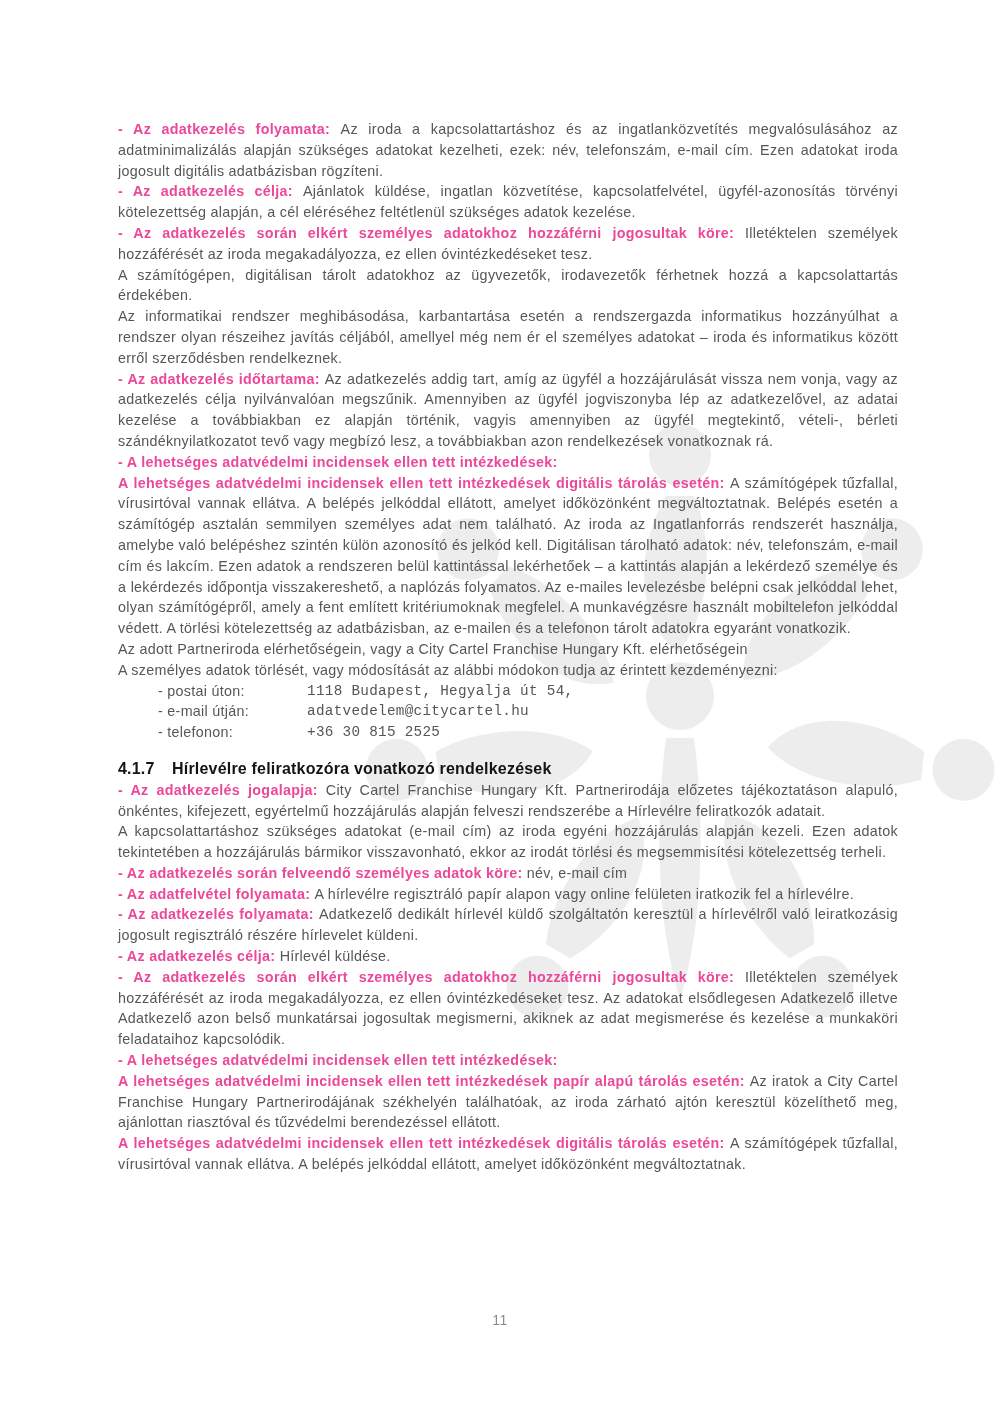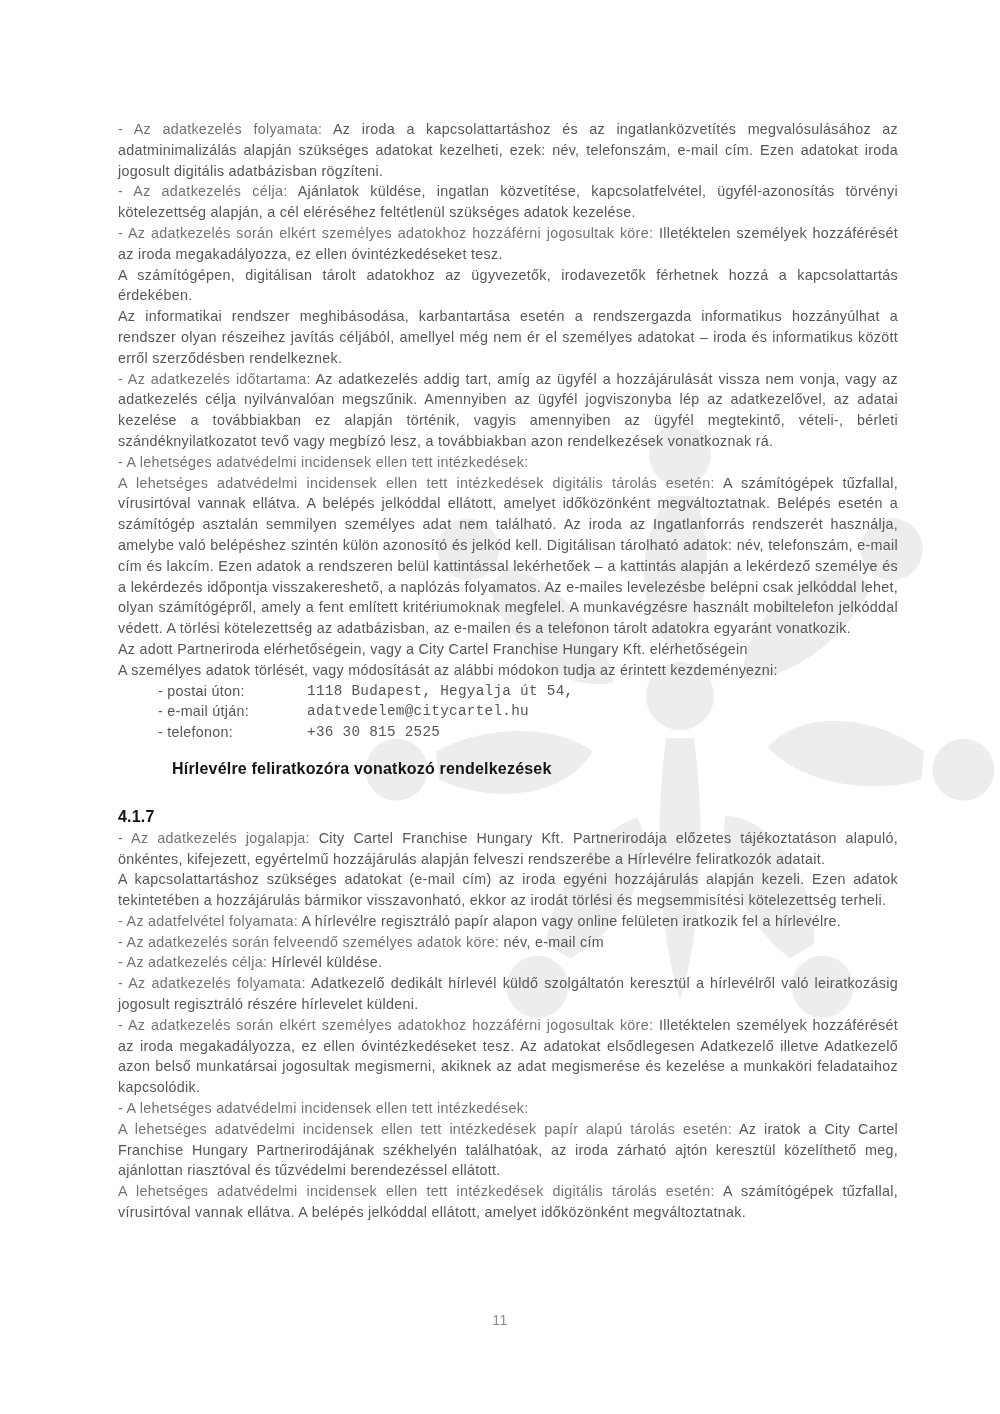--- a/index.html
+++ b/index.html
@@ -33,22 +33,22 @@
     font-size: 14.3px;
     line-height: 20.8px;
     letter-spacing: 0.3px;
     color: #565656;
   }
   .para {
     margin: 0;
     text-align: justify;
   }
   .para .lead {
-    color: #737373;
-    font-weight: normal;
+    color: #ec4899;
+    font-weight: bold;
   }
   .contact-row {
     display: flex;
     margin-left: 40px;
   }
   .contact-label {
     flex: 0 0 149px;
   }
   .contact-value {
     flex: 1;
@@ -58,21 +58,20 @@
     display: flex;
     margin: 0;
     font-size: 16px;
     line-height: 20.8px;
     font-weight: bold;
     color: #141414;
     letter-spacing: 0.2px;
   }
   .section-heading .h-num {
     flex: 0 0 54px;
-    margin-top: 48px;
   }
   .page-number {
     position: absolute;
     left: 0;
     right: 0;
     top: 1312px;
     text-align: center;
     z-index: 1;
     font-size: 14px;
     letter-spacing: 0.5px;
@@ -127,24 +126,24 @@
         <span class="contact-label">- telefonon:</span>
         <span class="contact-value">+36 30 815 2525</span>
       </div>
       <div style="height: 16px;"></div>
       <h3 class="section-heading">
         <span class="h-num">4.1.7</span>
         <span class="h-title">Hírlevélre feliratkozóra vonatkozó rendelkezések</span>
       </h3>
       <p class="para"><strong class="lead">- Az adatkezelés jogalapja: </strong><span>City Cartel Franchise Hungary Kft. Partnerirodája előzetes tájékoztatáson alapuló, önkéntes, kifejezett, egyértelmű hozzájárulás alapján felveszi rendszerébe a Hírlevélre feliratkozók adatait.</span></p>
       <p class="para"><span>A kapcsolattartáshoz szükséges adatokat (e-mail cím) az iroda egyéni hozzájárulás alapján kezeli. Ezen adatok tekintetében a hozzájárulás bármikor visszavonható, ekkor az irodát törlési és megsemmisítési kötelezettség terheli.</span></p>
+      <p class="para"><strong class="lead">- Az adatkezelés során felveendő személyes adatok köre: </strong><span>név, e-mail cím</span></p>
       <p class="para"><strong class="lead">- Az adatfelvétel folyamata: </strong><span>A hírlevélre regisztráló papír alapon vagy online felületen iratkozik fel a hírlevélre.</span></p>
-      <p class="para"><strong class="lead">- Az adatkezelés során felveendő személyes adatok köre: </strong><span>név, e-mail cím</span></p>
+      <p class="para"><strong class="lead">- Az adatkezelés folyamata: </strong><span>Adatkezelő dedikált hírlevél küldő szolgáltatón keresztül a hírlevélről való leiratkozásig jogosult regisztráló részére hírlevelet küldeni.</span></p>
       <p class="para"><strong class="lead">- Az adatkezelés célja:  </strong><span>Hírlevél küldése.</span></p>
-      <p class="para"><strong class="lead">- Az adatkezelés folyamata: </strong><span>Adatkezelő dedikált hírlevél küldő szolgáltatón keresztül a hírlevélről való leiratkozásig jogosult regisztráló részére hírlevelet küldeni.</span></p>
       <p class="para"><strong class="lead">- Az adatkezelés során elkért személyes adatokhoz hozzáférni jogosultak köre: </strong><span>Illetéktelen személyek hozzáférését az iroda megakadályozza, ez ellen óvintézkedéseket tesz. Az adatokat elsődlegesen Adatkezelő illetve Adatkezelő azon belső munkatársai jogosultak megismerni, akiknek az adat megismerése és kezelése a munkaköri feladataihoz kapcsolódik.</span></p>
       <p class="para"><strong class="lead">- A lehetséges adatvédelmi incidensek ellen tett intézkedések:</strong></p>
       <p class="para"><strong class="lead">A lehetséges adatvédelmi incidensek ellen tett intézkedések papír alapú tárolás esetén: </strong><span>Az iratok a City Cartel Franchise Hungary Partnerirodájának székhelyén találhatóak, az iroda zárható ajtón keresztül közelíthető meg, ajánlottan riasztóval és tűzvédelmi berendezéssel ellátott.</span></p>
       <p class="para"><strong class="lead">A lehetséges adatvédelmi incidensek ellen tett intézkedések digitális tárolás esetén: </strong><span>A számítógépek tűzfallal, vírusirtóval vannak ellátva. A belépés jelkóddal ellátott, amelyet időközönként megváltoztatnak.</span></p>
     </div>
 
   <div class="page-number">11</div>
 
 </div>
 

